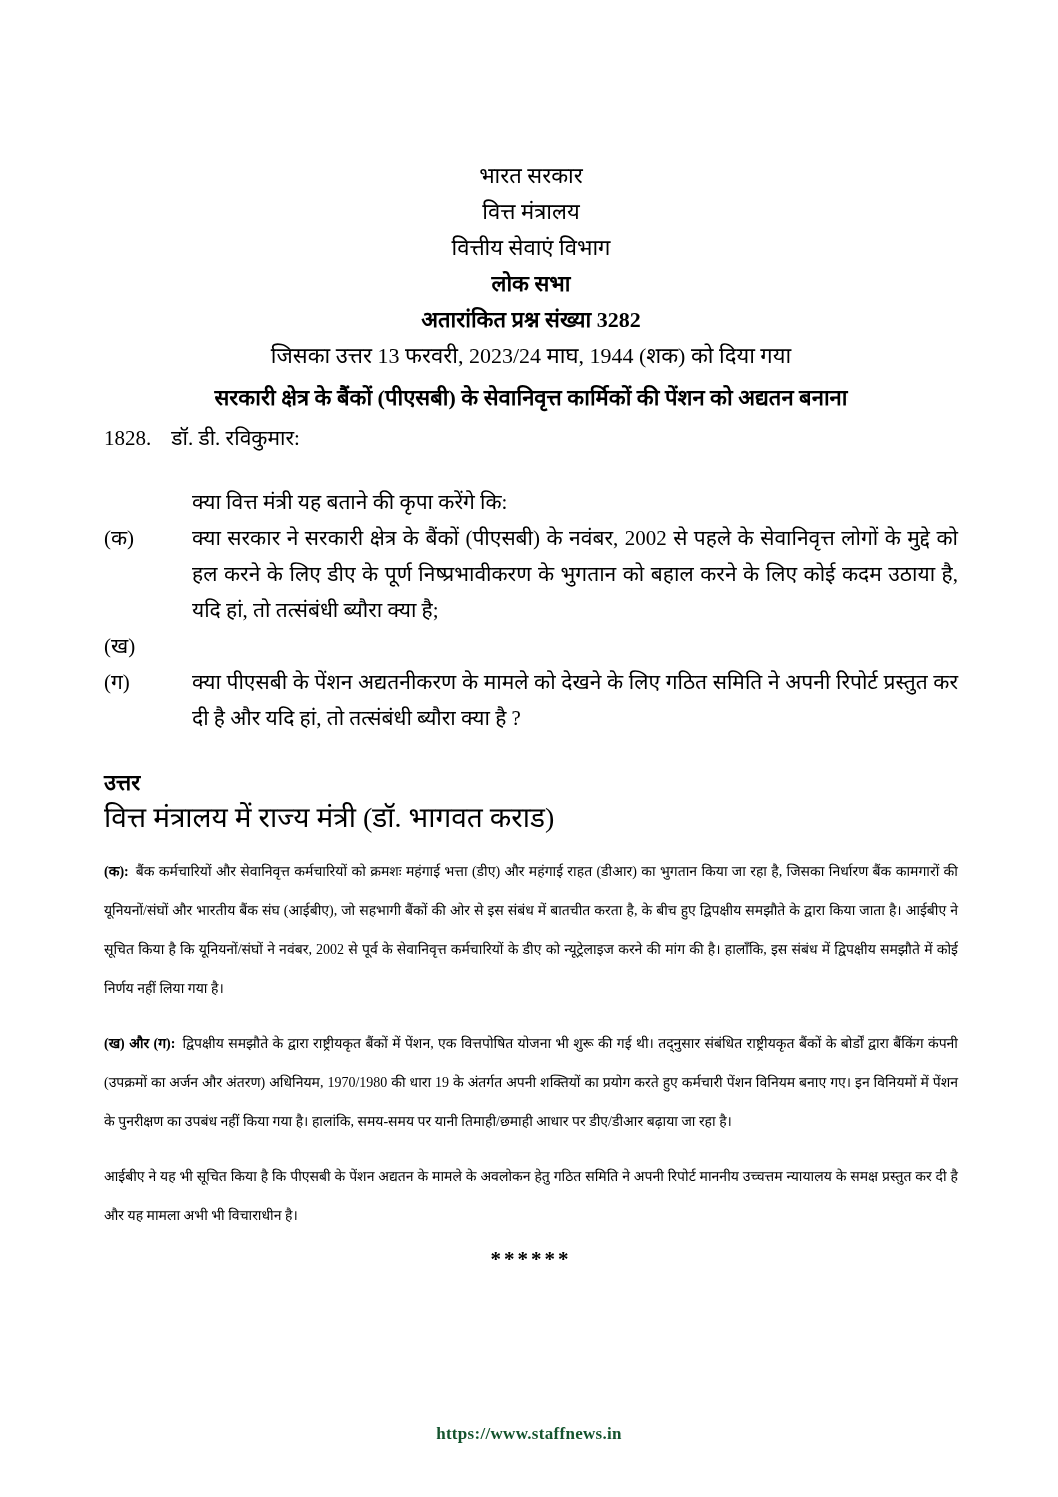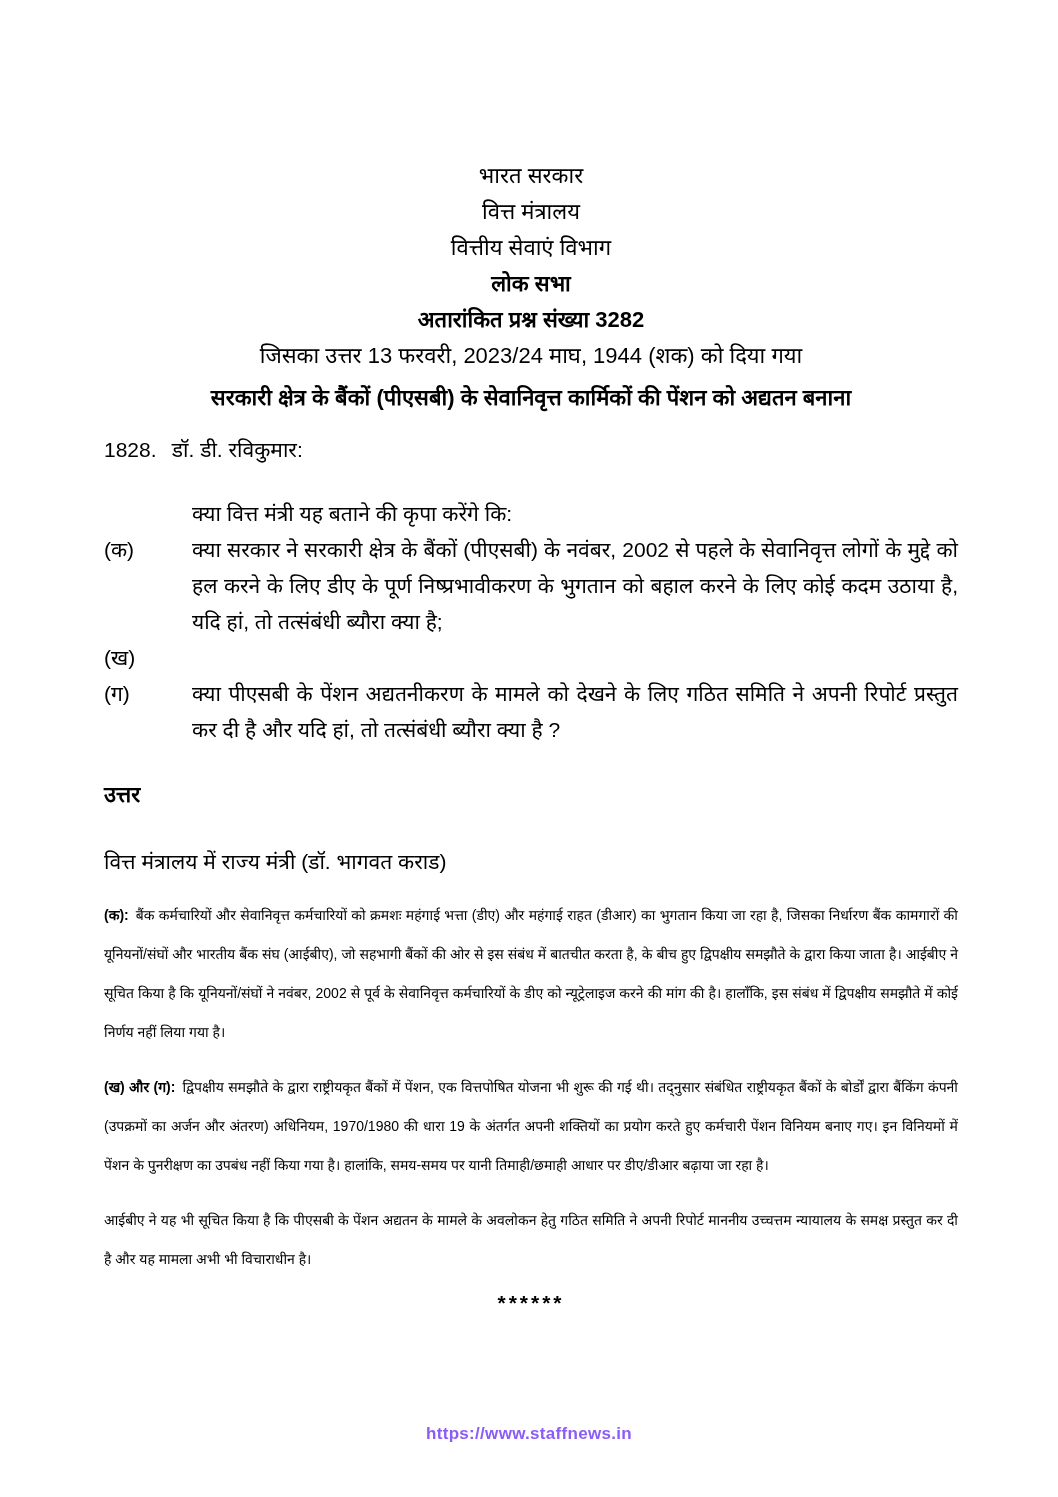--- a/index.html
+++ b/index.html
@@ -7,21 +7,21 @@
     padding: 0;
     background: #ffffff;
   }
   .page {
     position: relative;
     width: 1058px;
     height: 1497px;
     margin: 0 auto;
     background: #ffffff;
     color: #000000;
-    font-family: Liberation Sans, sans-serif;
+    font-family: Liberation Serif, serif;
     overflow: hidden;
     box-sizing: border-box;
   }
   .content {
     padding: 158px 100px 0 104px;
     box-sizing: border-box;
   }
   
   .doc-header {
     text-align: center;
@@ -32,21 +32,21 @@
   }
   .doc-header .hline.bold {
     font-weight: bold;
     text-align: center;
   }
   .doc-header .hline.subject {
     margin-top: 6px;
   }
   
   .qnum-row {
-    margin-top: 16px;
+    margin-top: 4px;
     font-size: 21px;
     line-height: 36px;
   }
   .qnum-row .qnum {
     display: inline-block;
     min-width: 62px;
   }
   .q-intro {
     margin-top: 28px;
     padding-left: 88px;
@@ -68,22 +68,22 @@
   }
   
   .answer-heading {
     margin-top: 30px;
     text-align: left;
     font-weight: bold;
     font-size: 22px;
     line-height: 34px;
   }
   .minister-line {
-    margin-top: 32px;
-    font-size: 21px;
+    margin-top: 0;
+    font-size: 28px;
     line-height: 36px;
   }
   .a-para {
     margin-top: 16px;
     font-size: 14px;
     line-height: 39px;
     text-align: justify;
   }
   .a-para .para-label {
     font-weight: bold;
@@ -103,21 +103,21 @@
     line-height: 28px;
   }
   .page-footer {
     position: absolute;
     left: 0;
     right: 0;
     top: 1424px;
     text-align: center;
     font-weight: bold;
     font-size: 17px;
-    color: #8b5cf6;
+    color: #14532d;
     letter-spacing: 0.3px;
   }
 </style>
 </head>
 <body>
 
 <div class="page">
   <div class="content">
 
     <div class="doc-header">

